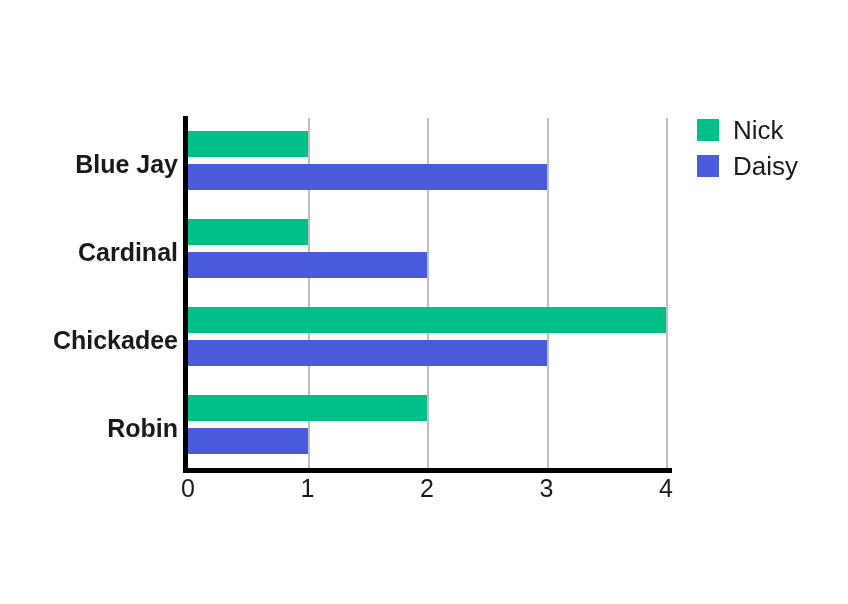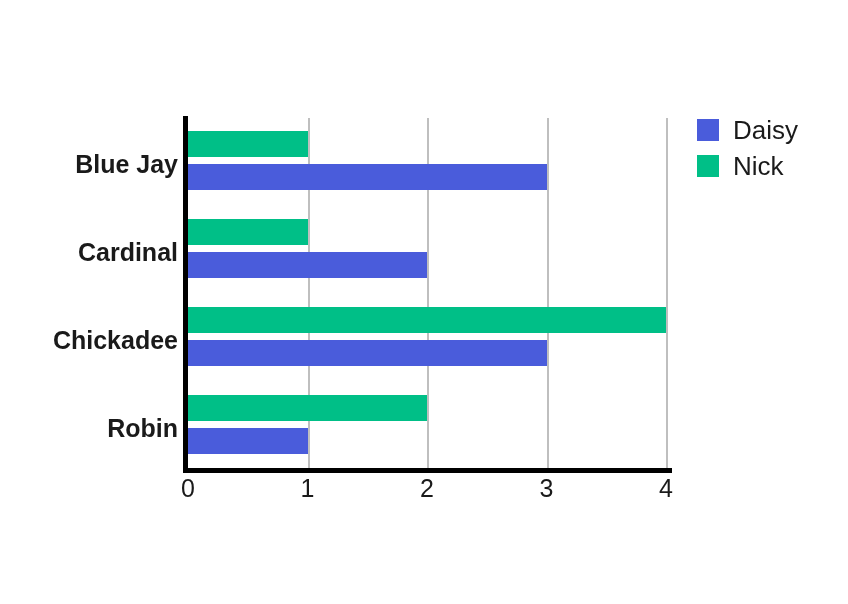--- a/index.html
+++ b/index.html
@@ -176,22 +176,22 @@
   <div id="x-ticks">
       <div class="x-tick" style="left: 0px;">0</div>
       <div class="x-tick" style="left: 119.5px;">1</div>
       <div class="x-tick" style="left: 239px;">2</div>
       <div class="x-tick" style="left: 358.5px;">3</div>
       <div class="x-tick" style="left: 478px;">4</div>
     </div>
 
   <div id="legend">
       <div class="legend-row">
+        <span class="legend-swatch" style="background: rgb(0, 191, 135);"></span>
+        <span class="legend-label">Nick</span>
+      </div>
+      <div class="legend-row">
         <span class="legend-swatch" style="background: rgb(74, 92, 219);"></span>
         <span class="legend-label">Daisy</span>
-      </div>
-      <div class="legend-row">
-        <span class="legend-swatch" style="background: rgb(0, 191, 135);"></span>
-        <span class="legend-label">Nick</span>
       </div>
     </div>
 
 </div>
 
 </body></html>

